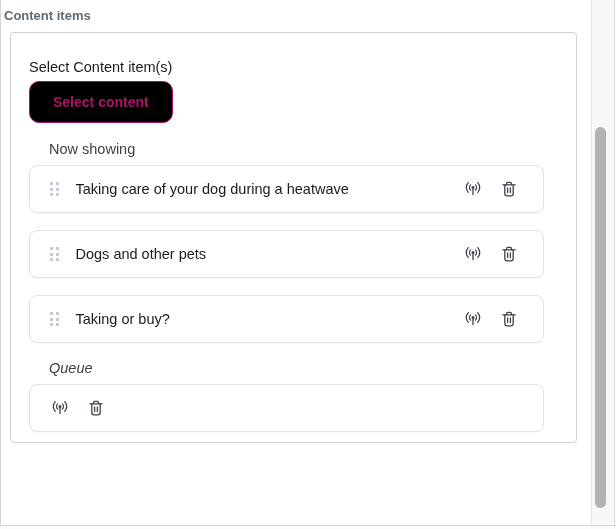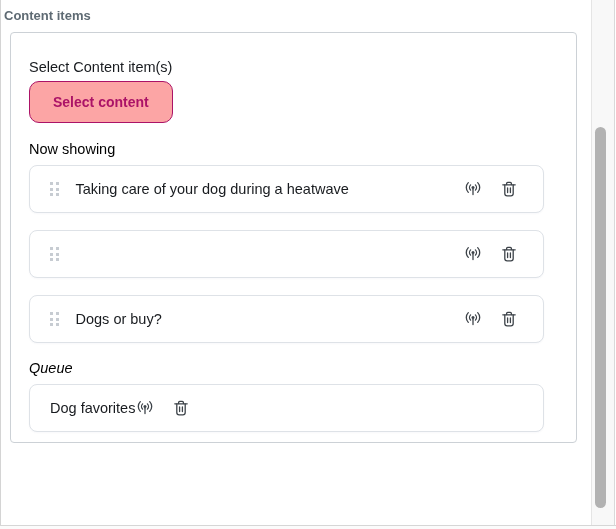--- a/index.html
+++ b/index.html
@@ -18,26 +18,26 @@
   .panel {
     position:absolute; top:32px; left:10px; width:567px; height:411px;
     box-sizing:border-box; background:#fff;
     border:1px solid #ccd1d6; border-radius:4px;
     padding:26px 32px 0 18px;
   }
 
   .select-label { font-size:14.5px; color:#181b1f; }
   .btn-select {
     margin-top:6px; display:inline-block; padding:12px 23px;
-    border:1px solid #ab1367; border-radius:10px; background:#fca5a5;
+    border:1px solid #ab1367; border-radius:10px; background:#000000;
     color:#ab1367; font-weight:bold; font-size:14px; cursor:pointer;
     font-family:"Liberation Sans", sans-serif;
   }
 
-  .section-label { margin-top:18px; font-size:14.5px; color:#000000; }
+  .section-label { margin-top:18px; font-size:14.5px; color:#404040;margin-left:20px; }
   .queue-label { margin-top:7px;font-style:italic; }
   .rows { margin-top:8px; }
 
   .row {
     display:flex; align-items:center; height:48px; box-sizing:border-box;
     background:#fff; border:1px solid #dee2e7; border-radius:8px;
     padding:0 24px 0 20px; margin-bottom:17px;
     box-shadow:0 1px 2px rgba(20,40,80,0.03);
     text-align:right;
   }
@@ -118,20 +118,21 @@
 
     <div class="row">
       <span class="drag-handle">
           <i></i>
           <i></i>
           <i></i>
           <i></i>
           <i></i>
           <i></i>
         </span>
+      <span class="row-title">Dogs and other pets</span>
       <span class="spacer"></span>
       <button class="icon-btn">
         <svg width="20" height="20" viewBox="0 0 20 20" fill="none" stroke="#3d4349" stroke-width="1.3" stroke-linecap="round">
           <circle cx="10" cy="8.5" r="1.5" fill="#3d4349" stroke="none"></circle>
           <path d="M10 10.2 V15.6"></path>
           <path d="M7.6 5.9 a3.7 3.7 0 0 0 0 5.2"></path>
           <path d="M5.3 3.6 a7 7 0 0 0 0 9.8"></path>
           <path d="M12.4 5.9 a3.7 3.7 0 0 1 0 5.2"></path>
           <path d="M14.7 3.6 a7 7 0 0 1 0 9.8"></path>
         </svg>
@@ -149,21 +150,21 @@
 
     <div class="row">
       <span class="drag-handle">
           <i></i>
           <i></i>
           <i></i>
           <i></i>
           <i></i>
           <i></i>
         </span>
-      <span class="row-title">Dogs or buy?</span>
+      <span class="row-title">Taking or buy?</span>
       <span class="spacer"></span>
       <button class="icon-btn">
         <svg width="20" height="20" viewBox="0 0 20 20" fill="none" stroke="#3d4349" stroke-width="1.3" stroke-linecap="round">
           <circle cx="10" cy="8.5" r="1.5" fill="#3d4349" stroke="none"></circle>
           <path d="M10 10.2 V15.6"></path>
           <path d="M7.6 5.9 a3.7 3.7 0 0 0 0 5.2"></path>
           <path d="M5.3 3.6 a7 7 0 0 0 0 9.8"></path>
           <path d="M12.4 5.9 a3.7 3.7 0 0 1 0 5.2"></path>
           <path d="M14.7 3.6 a7 7 0 0 1 0 9.8"></path>
         </svg>
@@ -177,21 +178,20 @@
           <path d="M11.4 9 v4.6"></path>
         </svg>
       </button>
     </div>
   </div>
 
   <div class="section-label queue-label">Queue</div>
 
   <div class="rows">
     <div class="row">
-      <span class="row-title">Dog favorites</span>
       <button class="icon-btn">
         <svg width="20" height="20" viewBox="0 0 20 20" fill="none" stroke="#3d4349" stroke-width="1.3" stroke-linecap="round">
           <circle cx="10" cy="8.5" r="1.5" fill="#3d4349" stroke="none"></circle>
           <path d="M10 10.2 V15.6"></path>
           <path d="M7.6 5.9 a3.7 3.7 0 0 0 0 5.2"></path>
           <path d="M5.3 3.6 a7 7 0 0 0 0 9.8"></path>
           <path d="M12.4 5.9 a3.7 3.7 0 0 1 0 5.2"></path>
           <path d="M14.7 3.6 a7 7 0 0 1 0 9.8"></path>
         </svg>
       </button>

